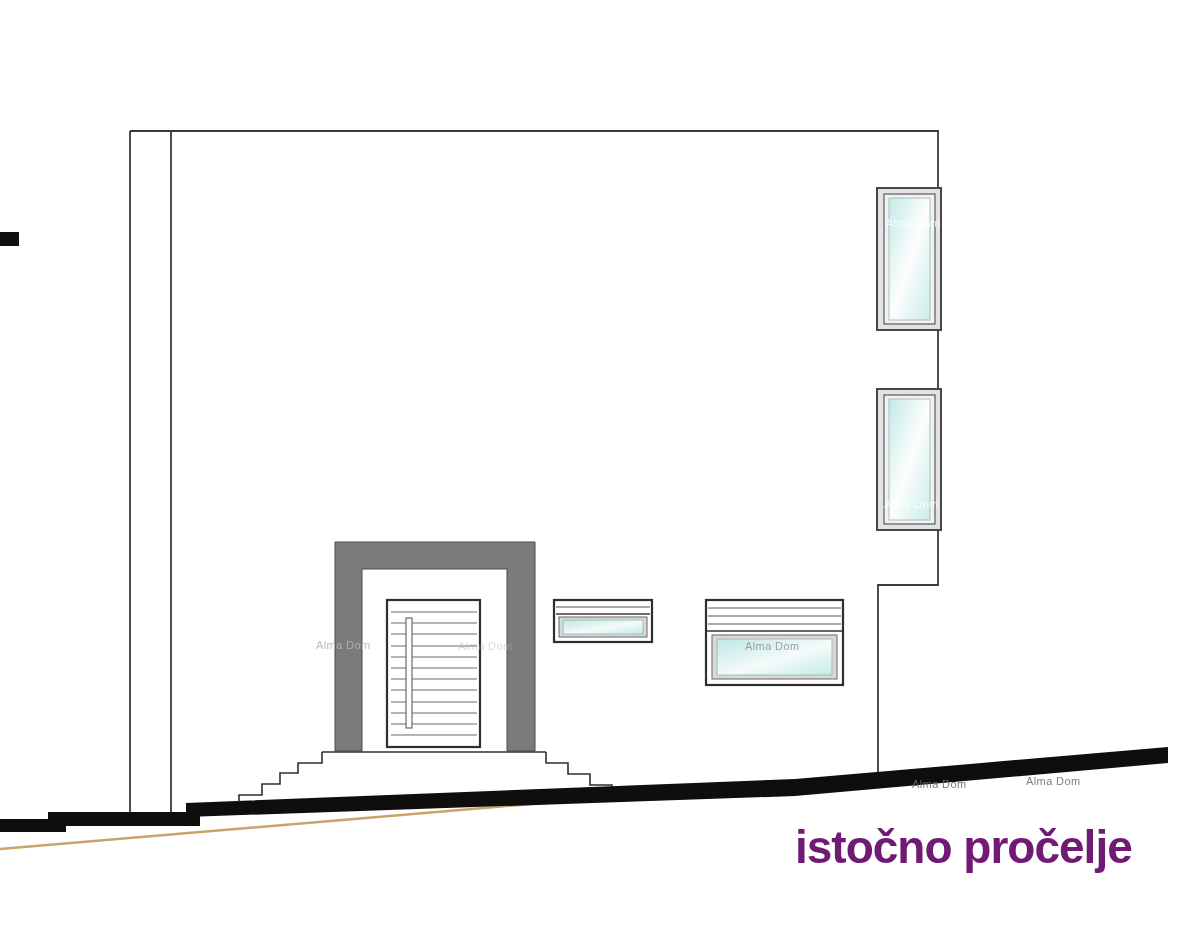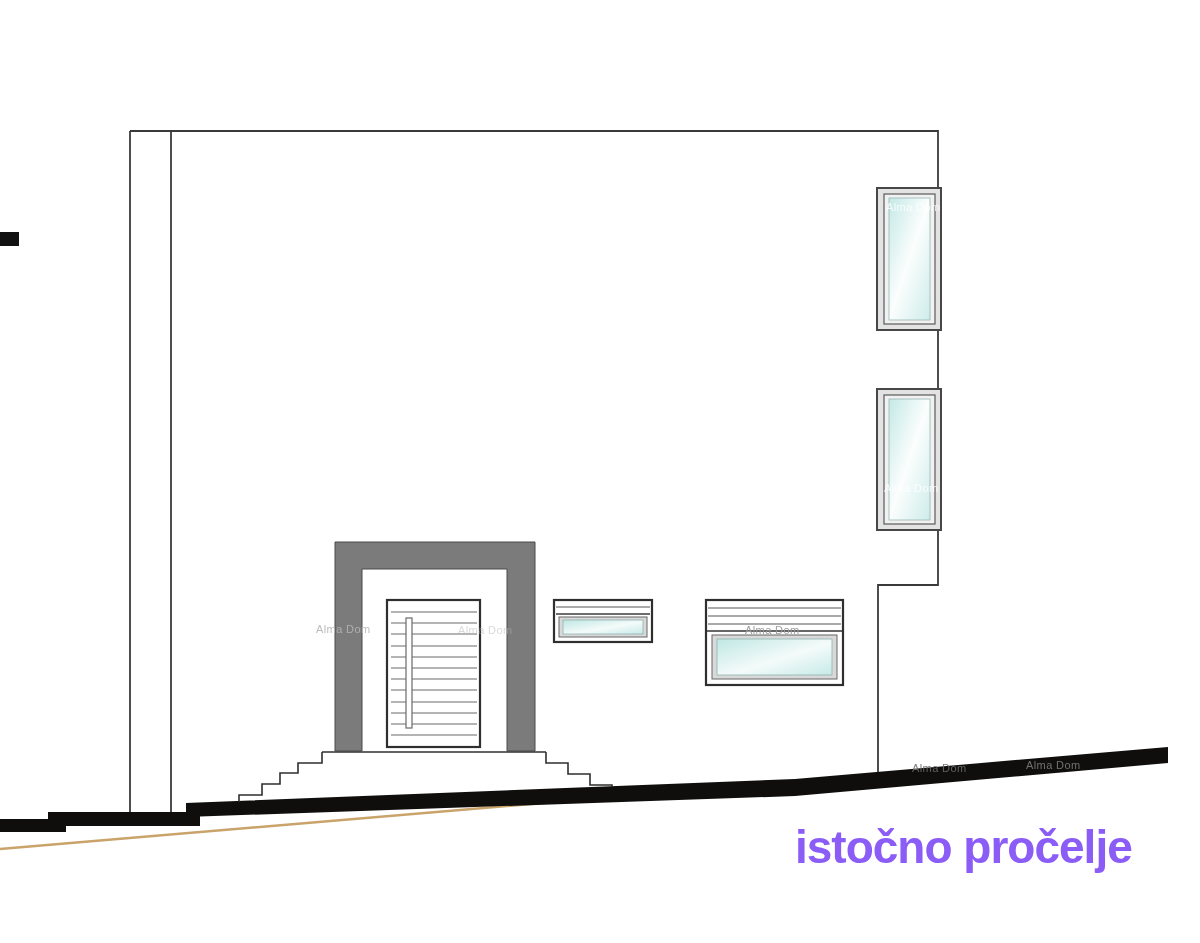--- a/index.html
+++ b/index.html
@@ -1,26 +1,26 @@
 <!DOCTYPE html>
 <html><head>
 <meta charset="utf-8">
 <style>
   html,body{margin:0;padding:0;background:#ffffff;width:1200px;height:943px;overflow:hidden;
             font-family:"Liberation Sans", sans-serif;}
   .stage{position:relative;width:1200px;height:943px;background:#ffffff;}
   .stage svg{position:absolute;left:0;top:0;}
   .drawing-title{
     position:absolute;left:795px;top:822px;
-    font-size:46px;font-weight:700;letter-spacing:-1px;color:#8b5cf6;
+    font-size:46px;font-weight:700;letter-spacing:-1px;color:#701a75;
     white-space:nowrap;line-height:1.1;
   }
   .wm{
     position:absolute;font-size:11px;letter-spacing:.4px;white-space:nowrap;
-    color:#b5b5b5;user-select:none;
+    color:#b5b5b5;user-select:none;margin-top:16px;
   }
   .wm.w1{left:316px;top:623px;opacity:.9;}
   .wm.w2{left:458px;top:624px;opacity:.5;}
   .wm.w3{left:745px;top:624px;color:#9a9a9a;opacity:.95;}
   .wm.w4{left:886px;top:201px;color:#ffffff;opacity:.8;}
   .wm.w5{left:884px;top:482px;color:#ffffff;opacity:.8;}
   .wm.w6{left:912px;top:762px;color:#6a6a6a;opacity:.9;}
   .wm.w7{left:1026px;top:759px;color:#777777;opacity:.95;}
 </style>
 </head>

